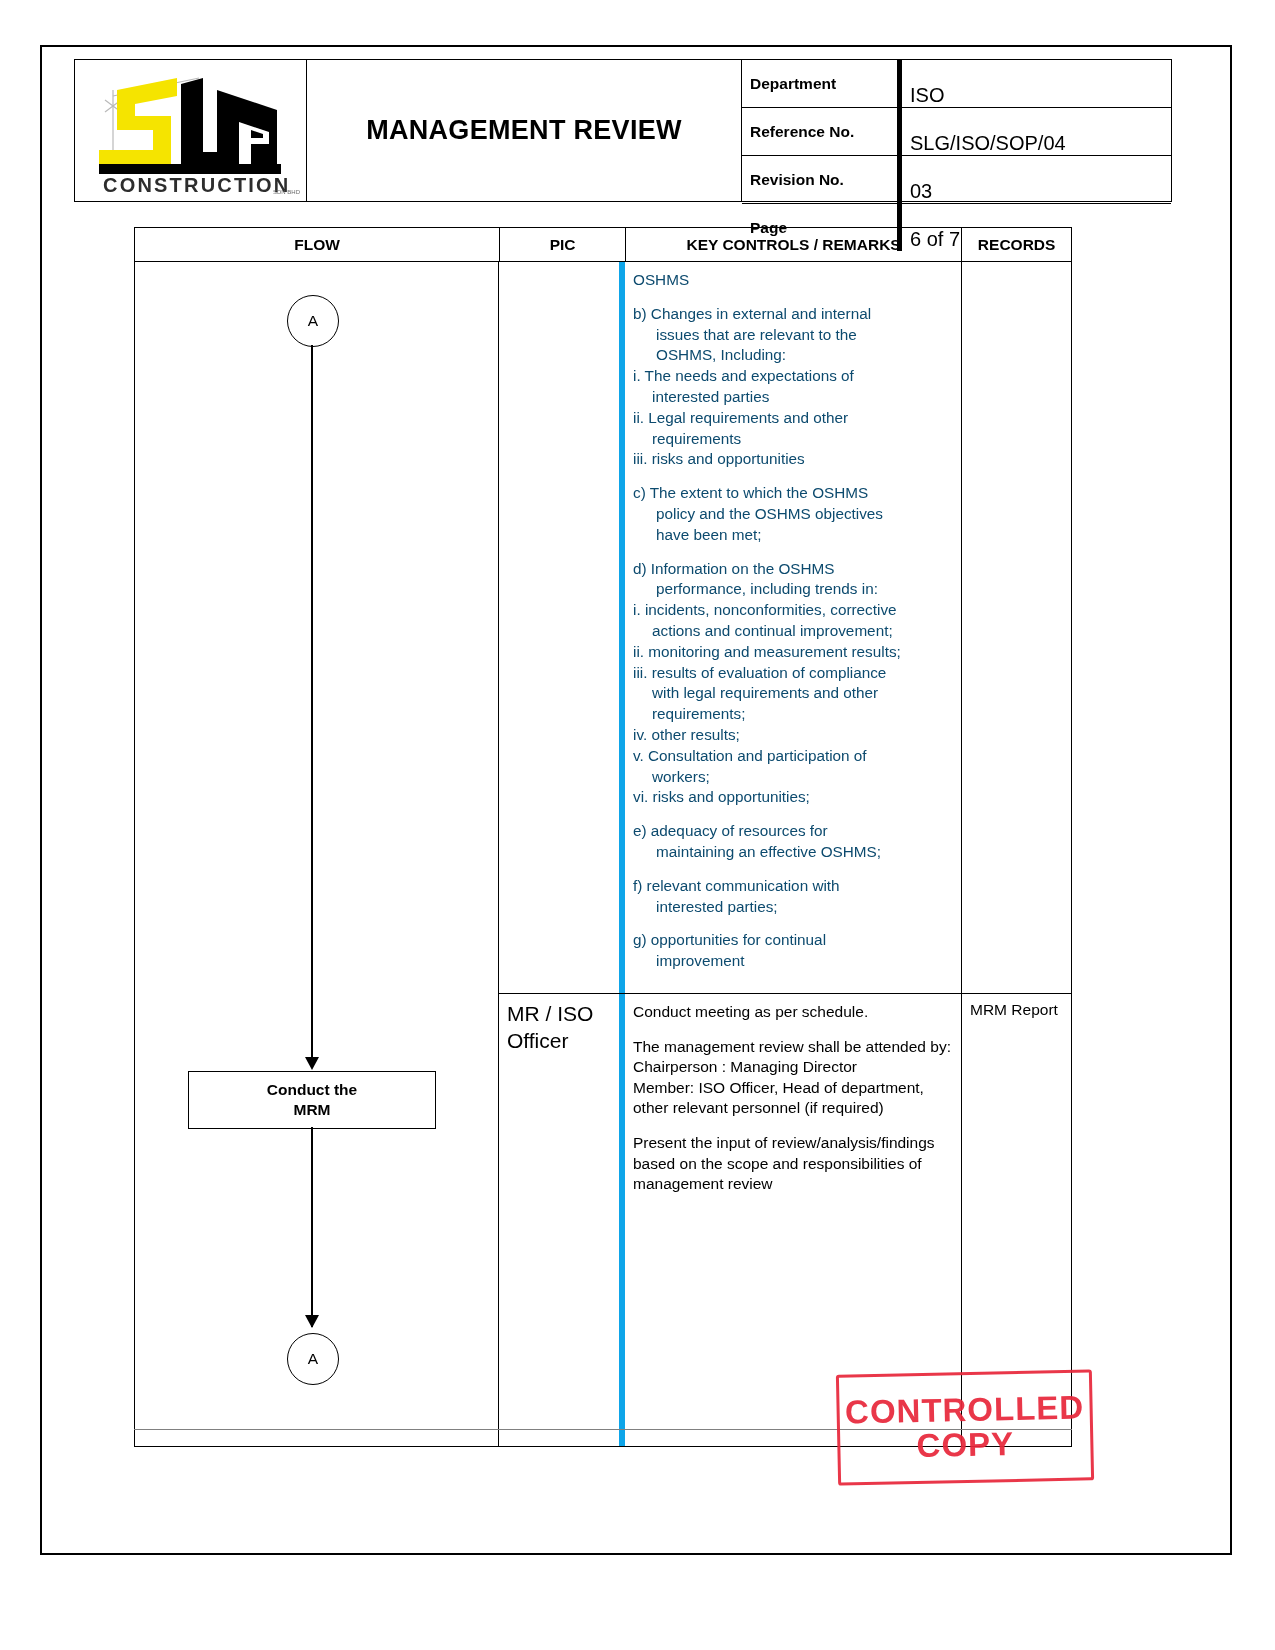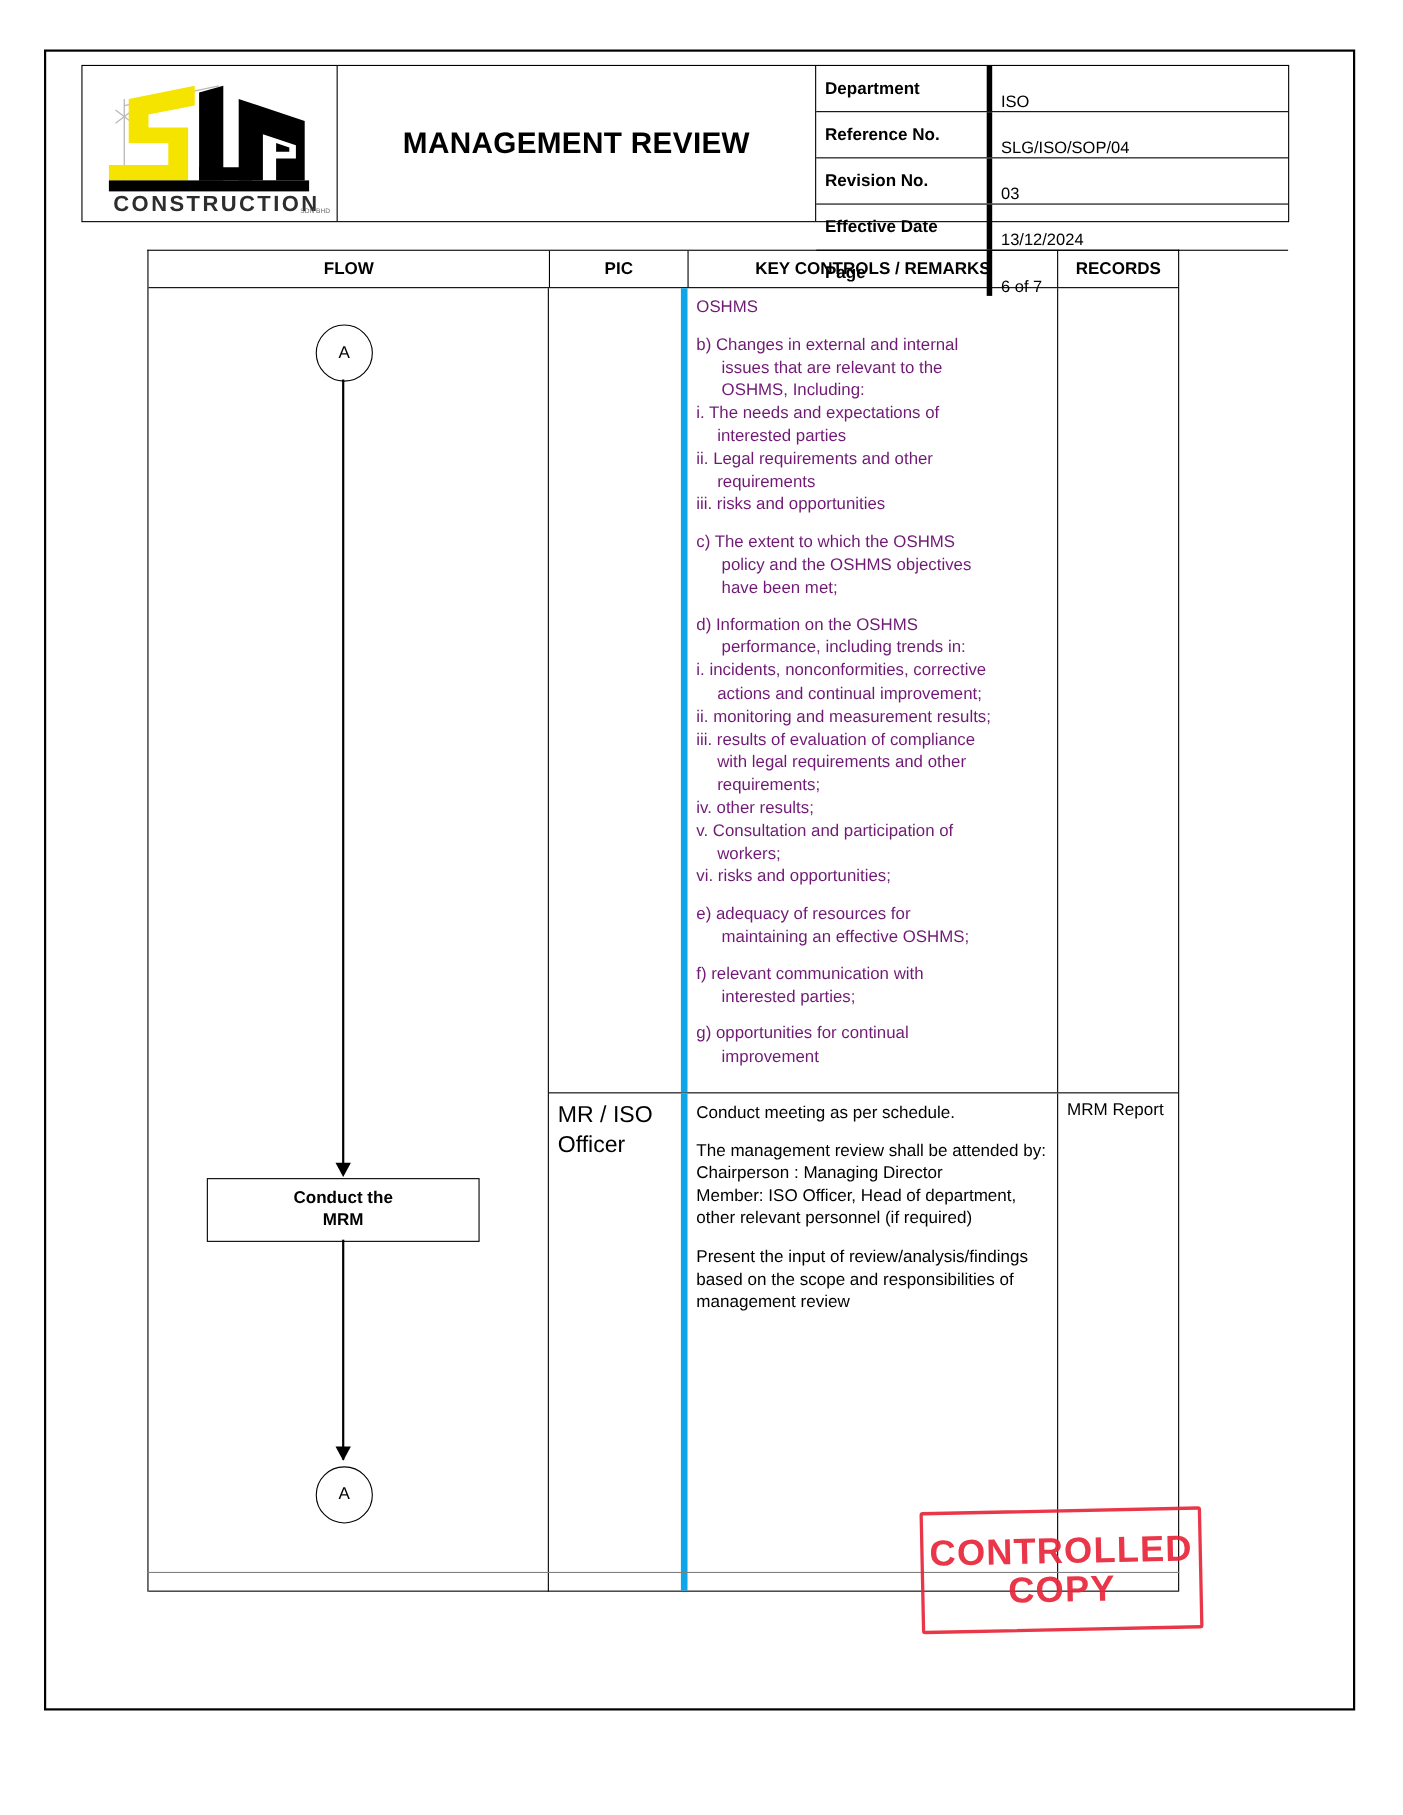--- a/index.html
+++ b/index.html
@@ -79,21 +79,21 @@
     border-right: 5px solid #000000;
     box-sizing: border-box;
     font-size: 15.5px;
     font-weight: bold;
     display: flex;
     align-items: center;
     padding-left: 8px;
   }
   .meta-value {
     flex: 1;
-    font-size: 15px;
+    font-size: 20px;
     display: flex;
     align-items: center;
     padding-left: 8px;
     margin-top: 24px;
   }
   
   .table {
     position: absolute;
     left: 92px;
     top: 180px;
@@ -167,21 +167,21 @@
     padding: 8px 6px 0 8px;
   }
   .cell-rec {
     width: 109px;
     box-sizing: border-box;
     padding: 7px 4px 0 8px;
     font-size: 15.5px;
   }
   
   .blue {
-    color: #701a75;
+    color: #0c4a6e;
     font-size: 15.3px;
     line-height: 1.36;
   }
   .blue .grp { margin-bottom: 13px; }
   .blue .grp:last-child { margin-bottom: 16px; }
   .hang {
     padding-left: 23px;
     text-indent: -23px;
     white-space: pre-line;
   }
@@ -320,24 +320,20 @@
         <div class="meta-label">Department</div>
         <div class="meta-value">ISO</div>
       </div>
       <div class="meta-row">
         <div class="meta-label">Reference No.</div>
         <div class="meta-value">SLG/ISO/SOP/04</div>
       </div>
       <div class="meta-row">
         <div class="meta-label">Revision No.</div>
         <div class="meta-value">03</div>
-      </div>
-      <div class="meta-row">
-        <div class="meta-label">Effective Date</div>
-        <div class="meta-value">13/12/2024</div>
       </div>
       <div class="meta-row">
         <div class="meta-label">Page</div>
         <div class="meta-value">6 of 7</div>
       </div>
     </div>
   </div>
 
   <div class="table">
 

